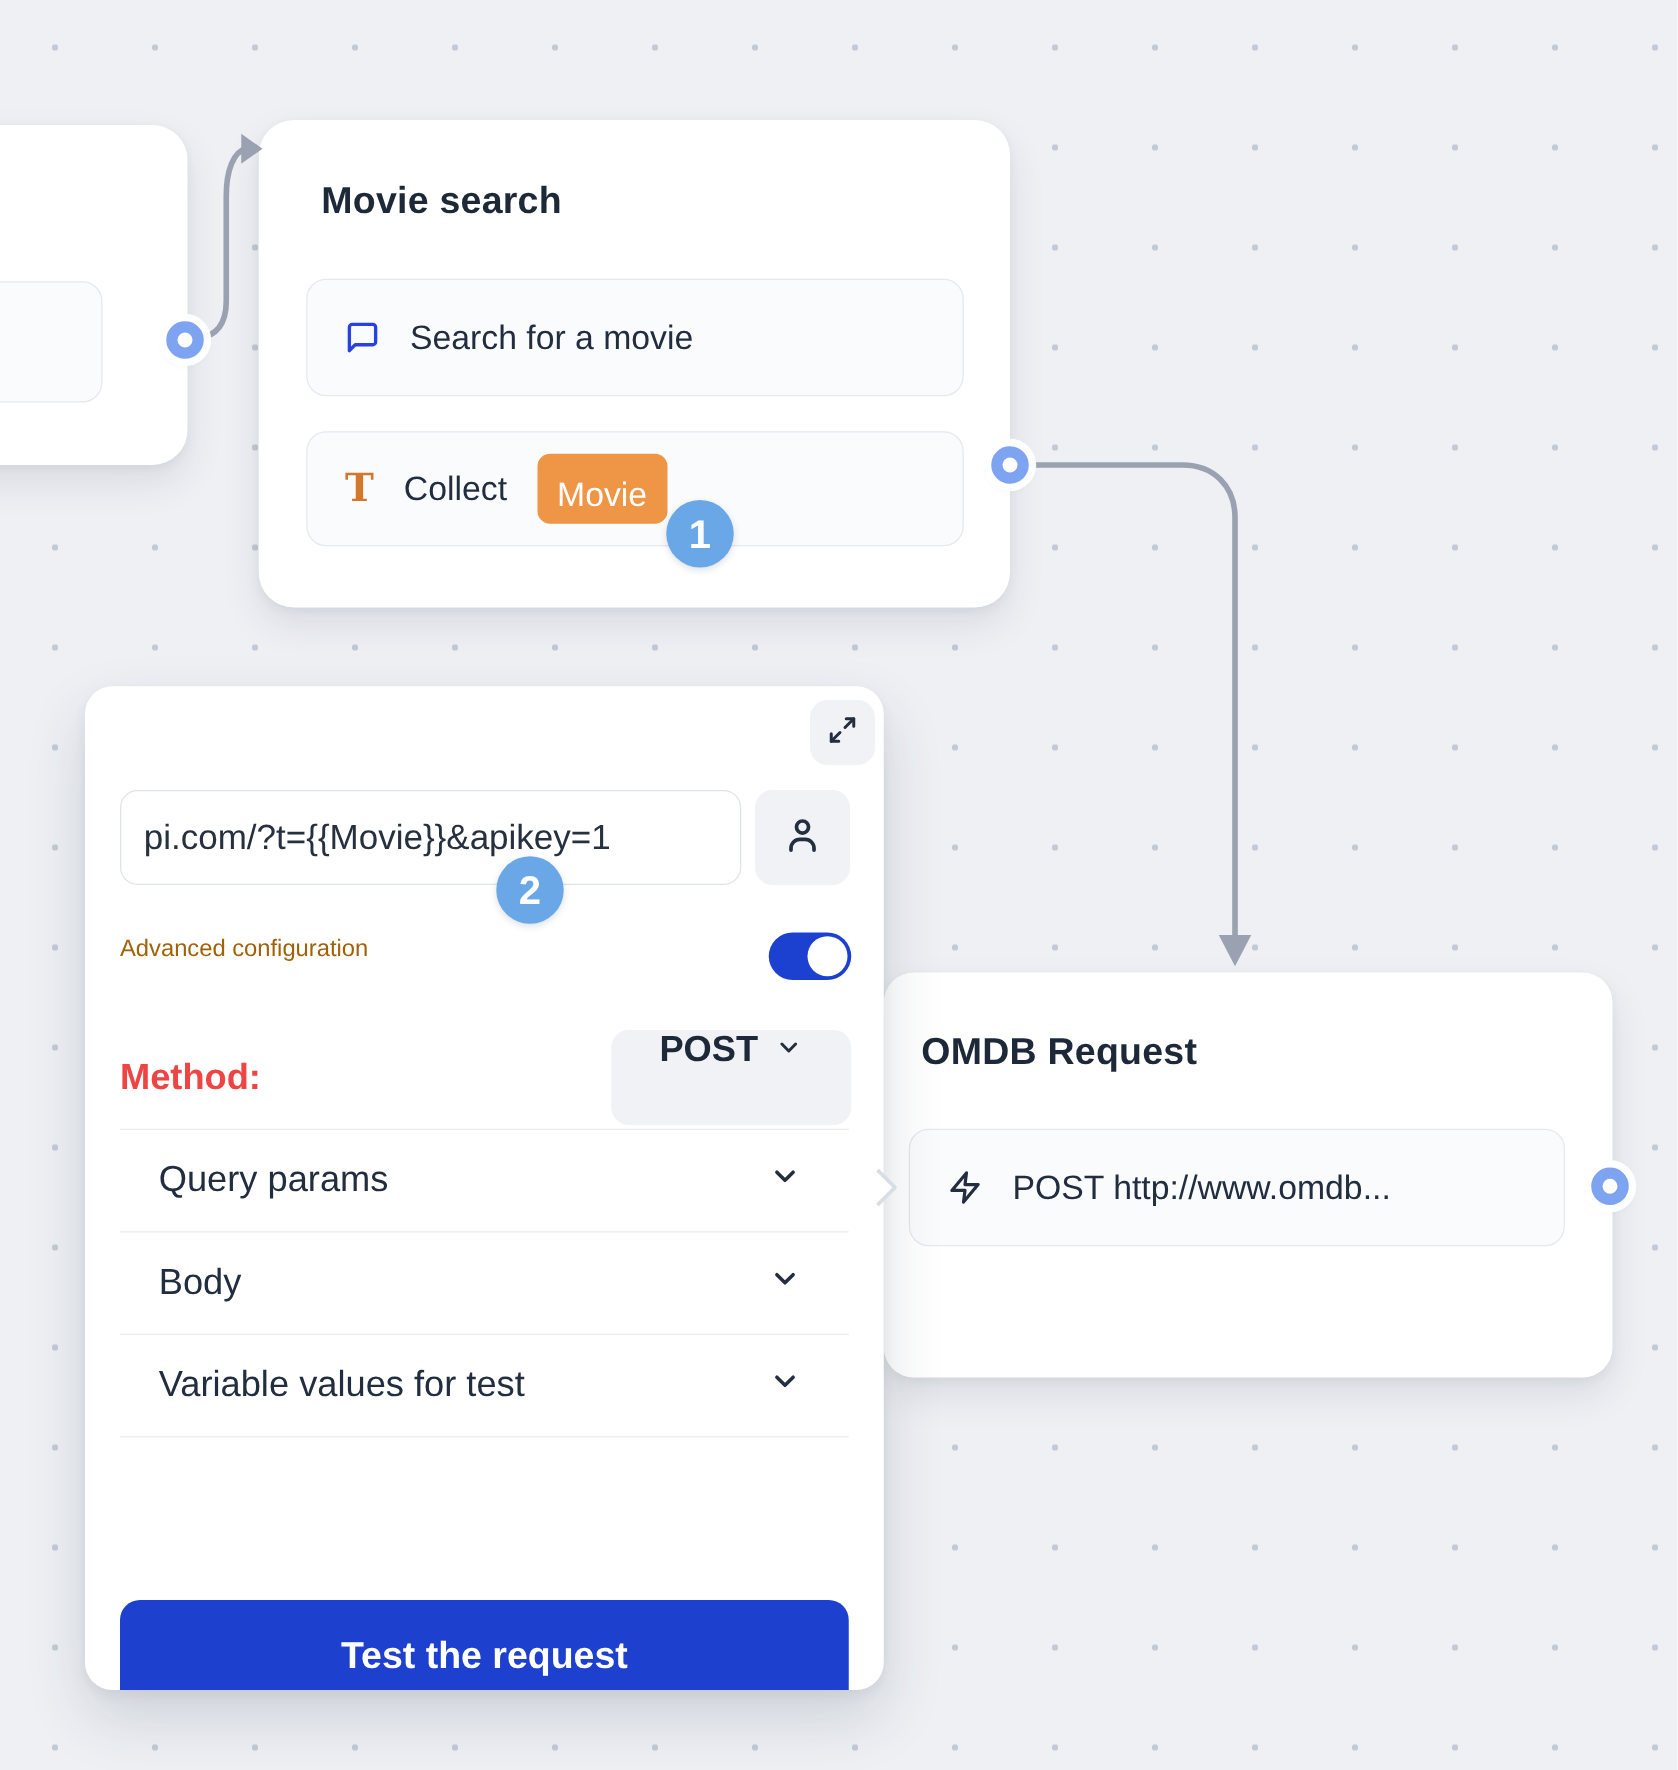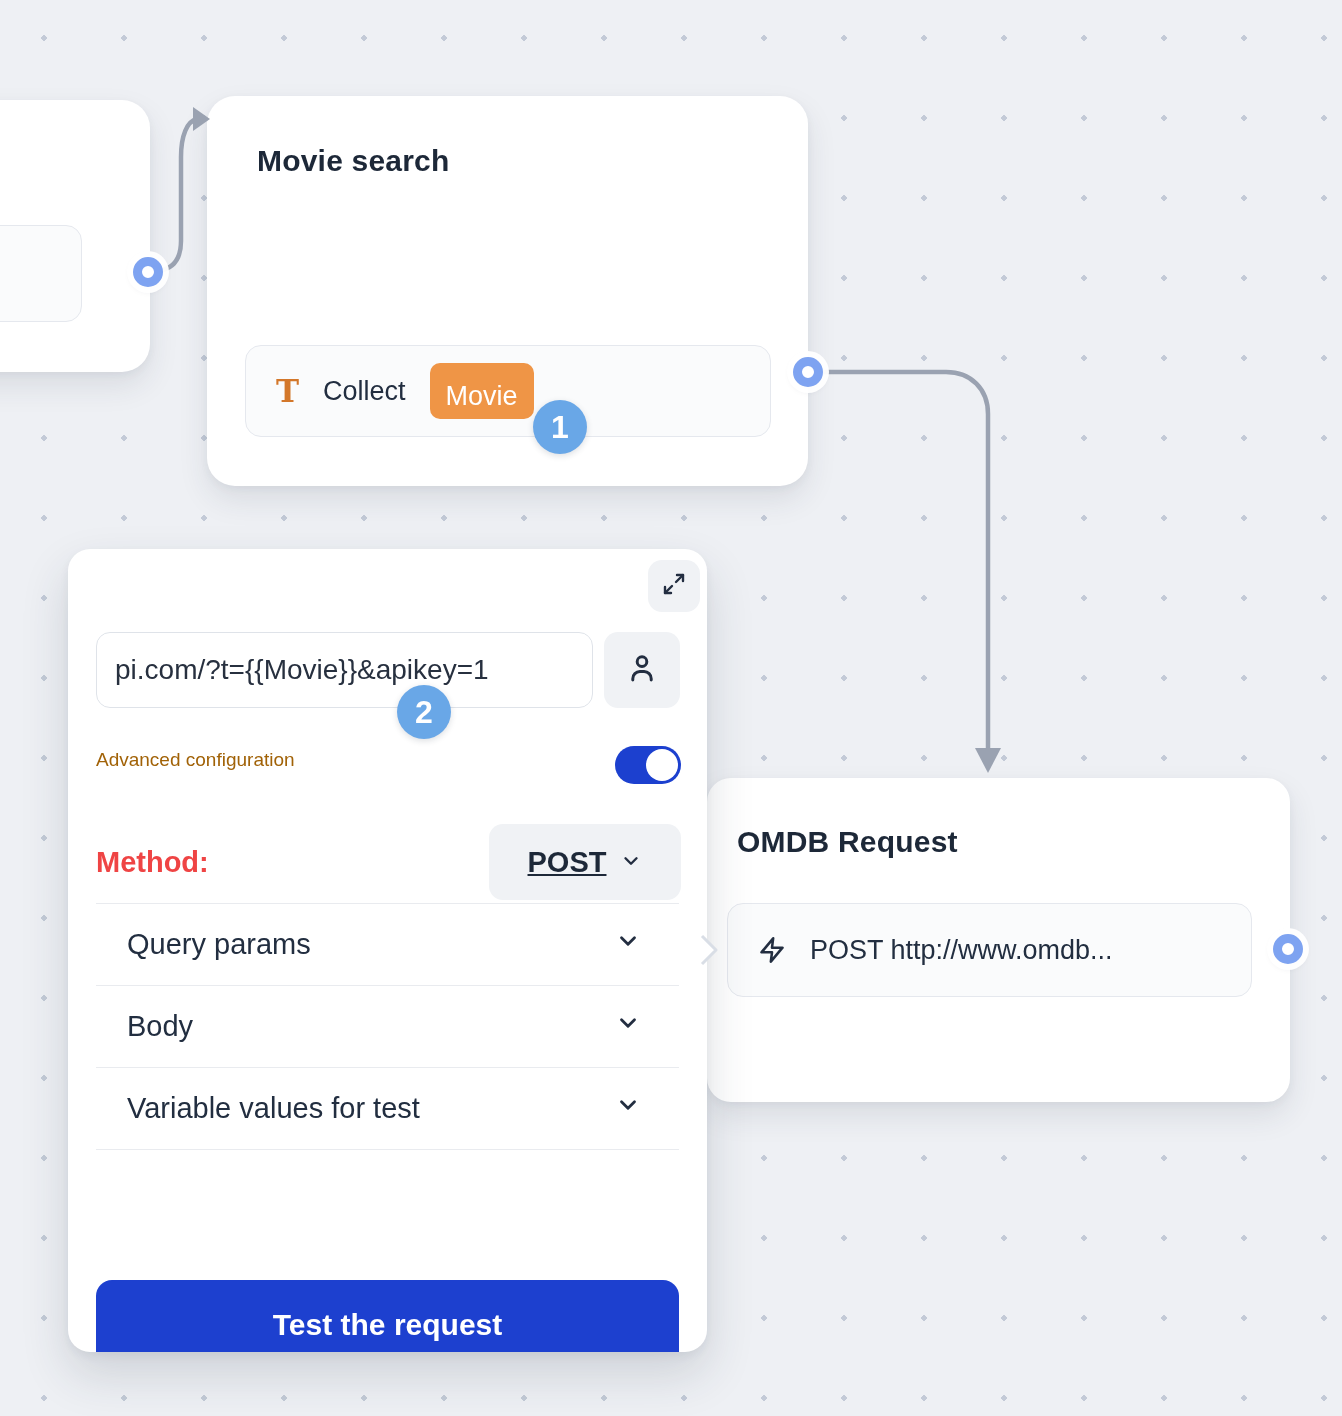--- a/index.html
+++ b/index.html
@@ -75,22 +75,22 @@
     background:#1c40cf; border-radius:20px;
   }
   .toggle .knob {
     position:absolute; right:3px; top:3px; width:32px; height:32px;
     background:#fff; border-radius:50%;
   }
   .method-label { position:absolute; left:28px; top:297px; font-size:29px; color:#ef4444;font-weight:bold; }
   .method-select {
     position:absolute; left:421px; top:275px; width:192px; height:76px;
     background:#f0f2f5; border-radius:14px;
-    display:flex; align-items:center; justify-content:center; gap:14px;
-    font-size:29px; font-weight:600; color:#1d2838;text-decoration:underline;
+    display:flex; align-items:flex-start; justify-content:center; gap:14px;
+    font-size:29px; font-weight:600; color:#1d2838;
   }
   .sections { position:absolute; left:28px; top:354px; width:583px; border-top:1.5px solid #e9ebef; }
   .section-row {
     height:82px; border-bottom:1.5px solid #e9ebef;
     display:flex; align-items:center; justify-content:space-between;
     padding:0 38px 0 31px; font-size:29px; color:#222e40;
   }
   .test-btn {
     position:absolute; left:28px; top:731px; width:583px; height:110px;
     background:#1d40cf; border:none; border-radius:16px;
@@ -114,20 +114,28 @@
   </svg>
 
   <div class="card" style="left:-64px; top:100px; width:214px; height:272px;">
     <div class="node-item" style="left:-34px; top:125px; width:180px; height:97px;"></div>
   </div>
   <div class="port" style="left:148px; top:272px;"></div>
 
   <div class="card" style="left:207px; top:96px; width:601px; height:390px;">
     <div class="node-title" style="left:50px; top:48px;">Movie search</div>
 
+    <div class="node-item" style="left:38px; top:127px; width:526px; height:94px;">
+      <span class="icn">
+        <svg width="28" height="28" viewBox="0 0 24 24" fill="none" stroke="#2742e0" stroke-width="2.3" stroke-linecap="round" stroke-linejoin="round">
+          <path d="M21 15a2 2 0 0 1-2 2H7l-4 4V5a2 2 0 0 1 2-2h14a2 2 0 0 1 2 2z"></path>
+        </svg>
+      </span>
+      <span>Search for a movie</span>
+    </div>
 
     <div class="node-item" style="left:38px; top:249px; width:526px; height:92px;">
       <span class="icn t-glyph">T</span>
       <span>Collect</span>
       <span class="var-badge">Movie</span>
     </div>
 
     <div class="step-badge" style="left:326px; top:304px;">1</div>
   </div>
   <div class="port" style="left:808px; top:372px;"></div>

